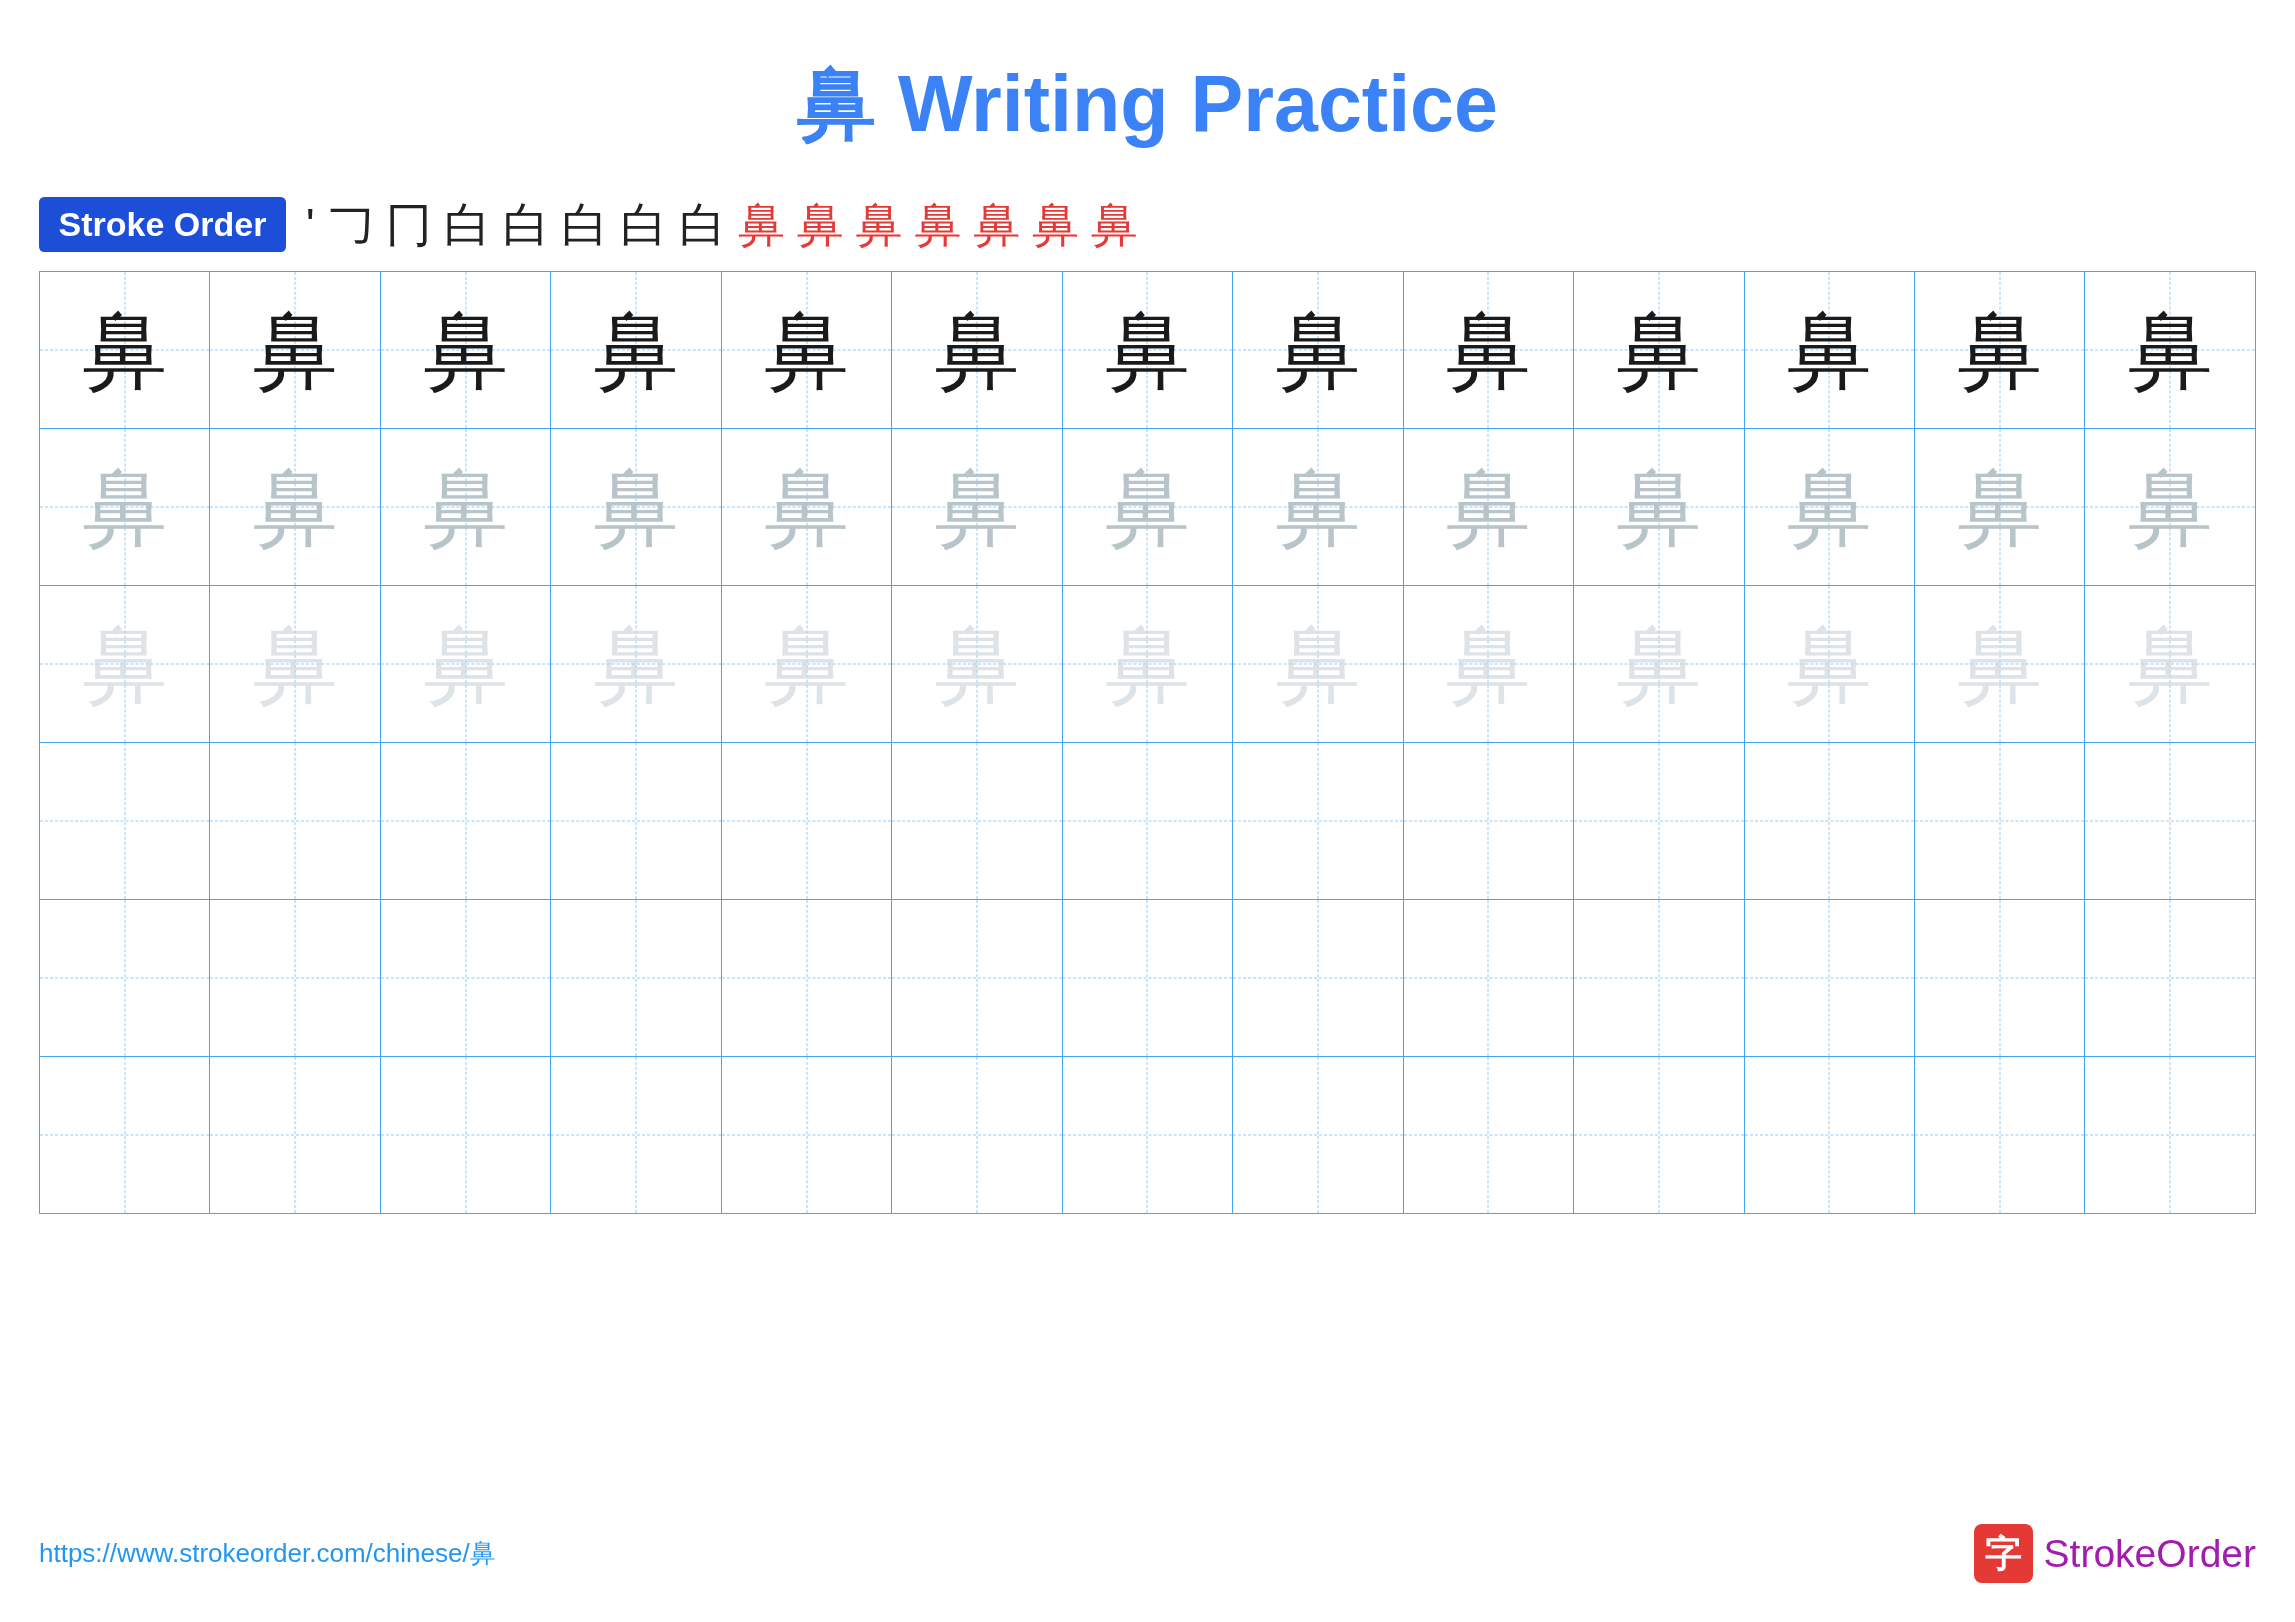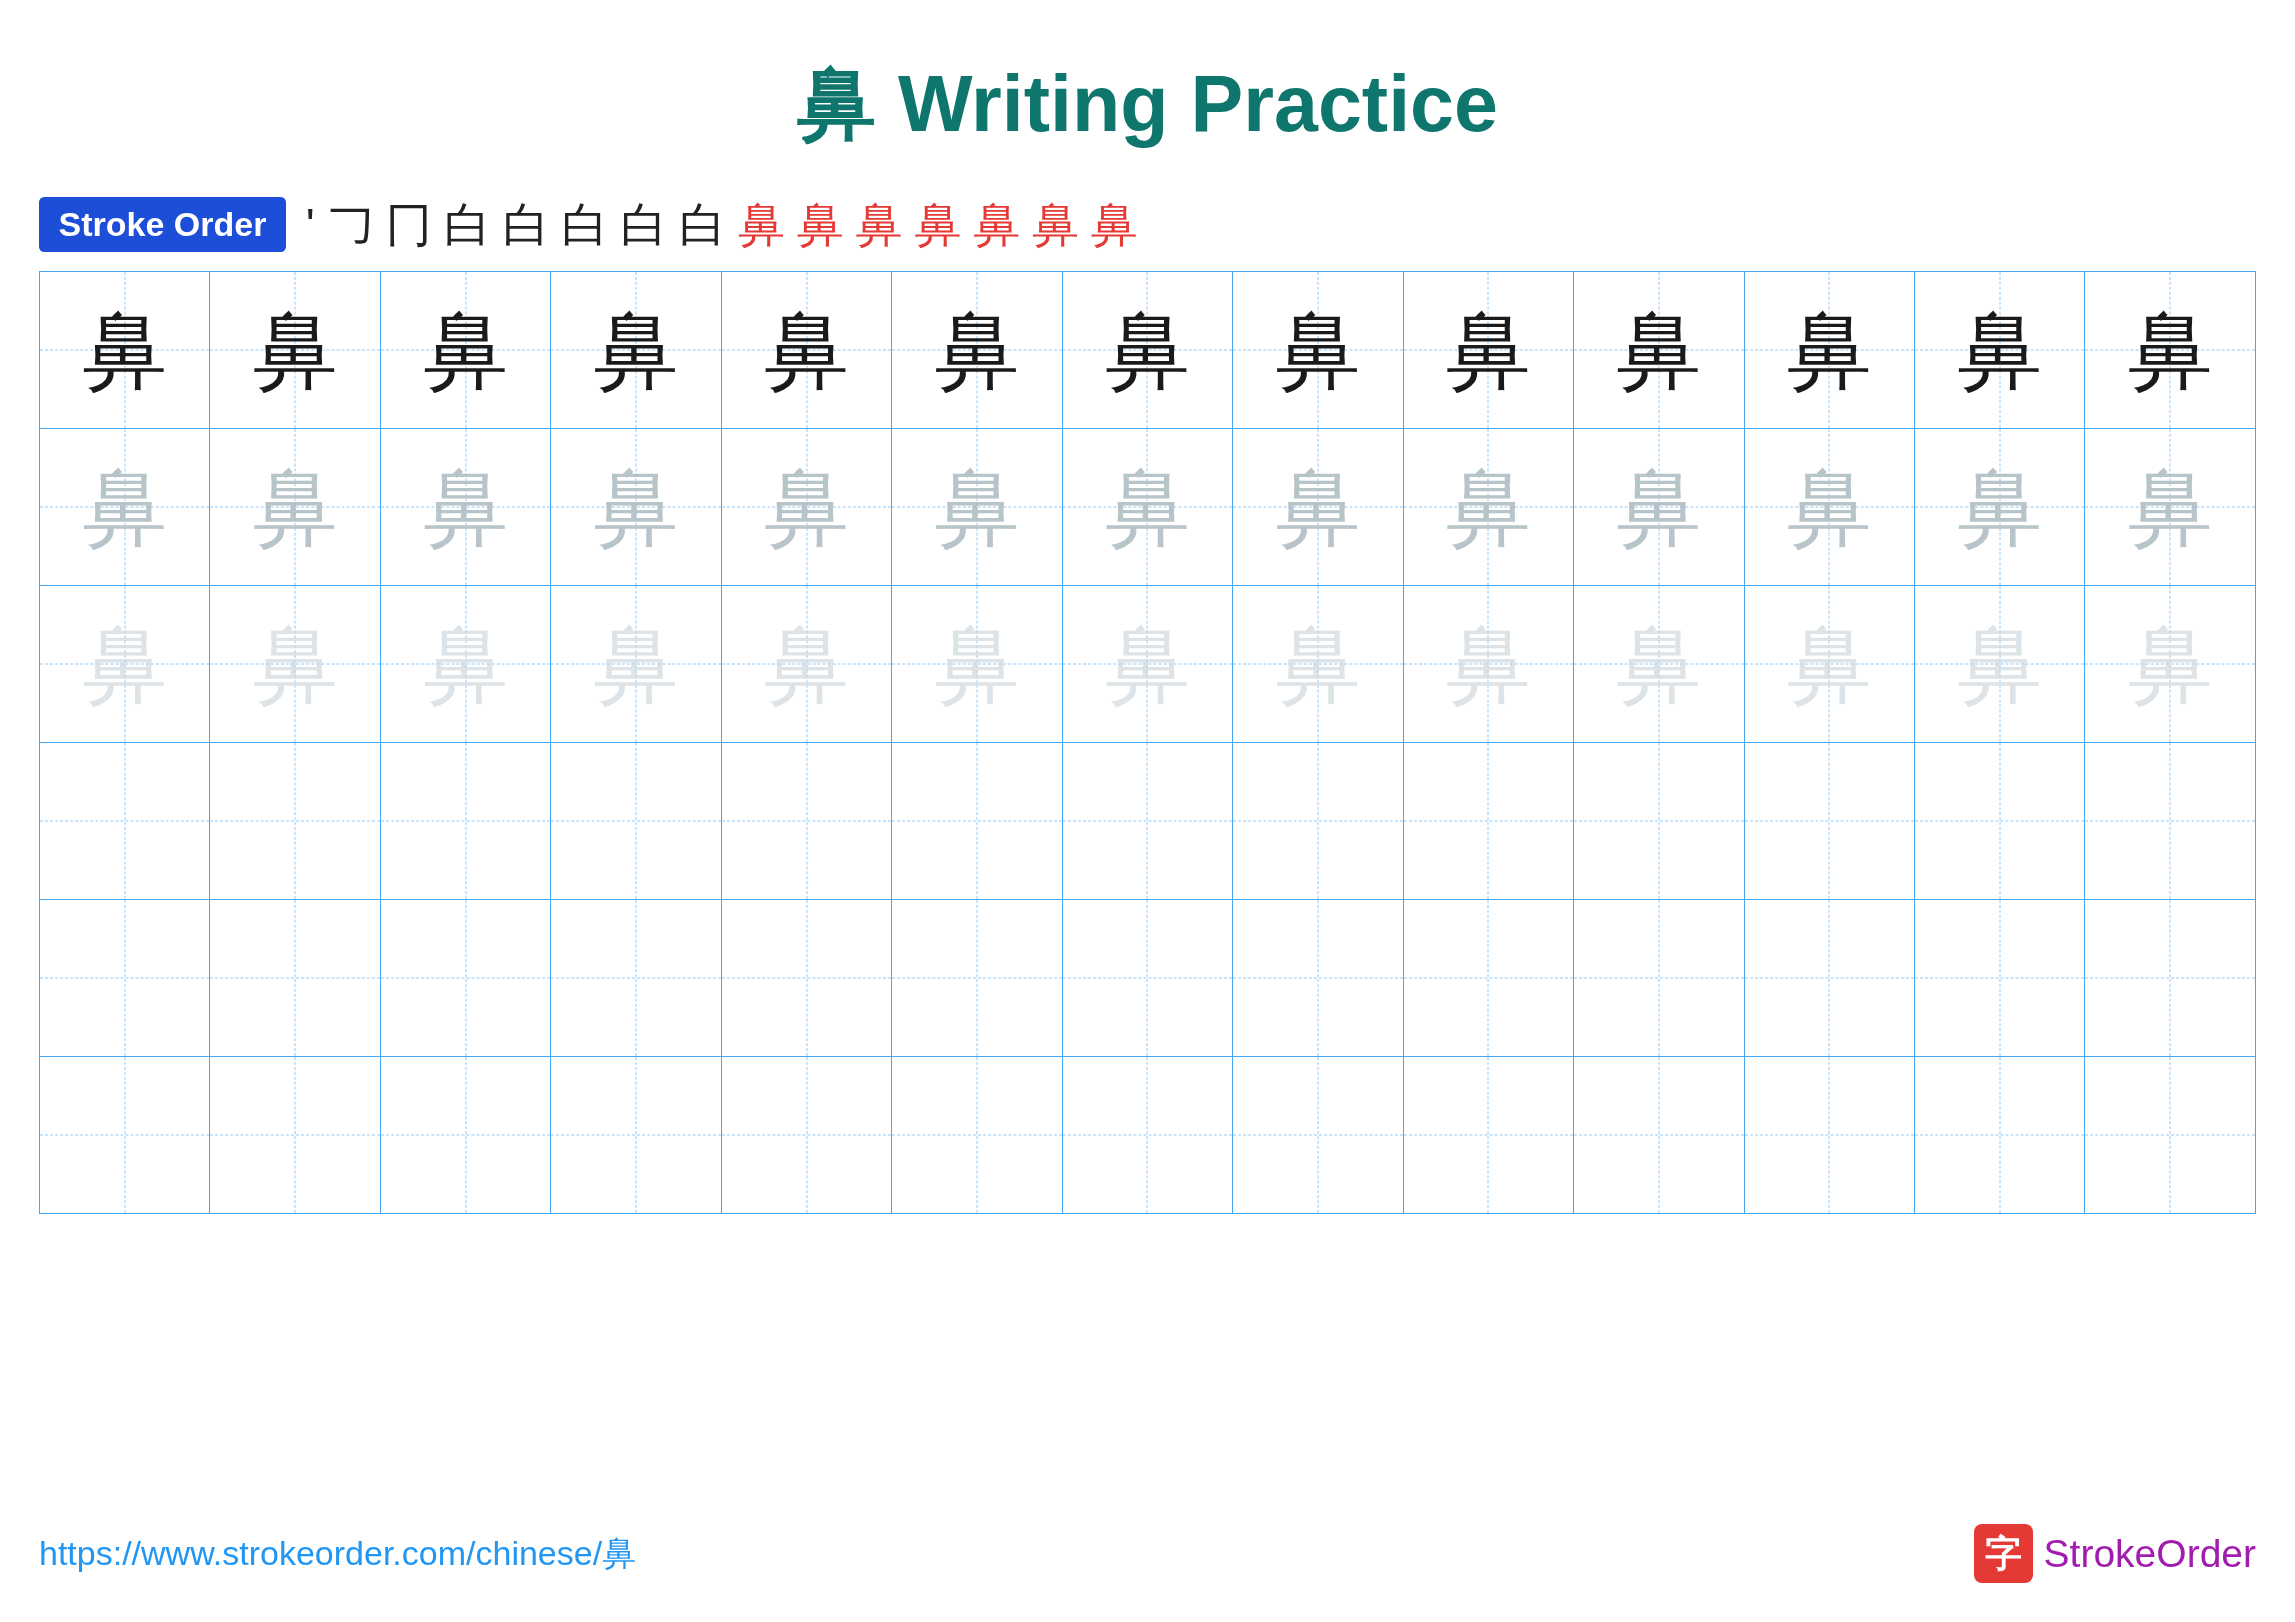--- a/index.html
+++ b/index.html
@@ -14,21 +14,21 @@
 
     
     .title-section {
       text-align: center;
       padding-top: 52px;
       padding-bottom: 26px;
     }
     .title-text {
       font-size: 79px;
       font-weight: bold;
-      color: #0f766e;
+      color: #3b82f6;
     }
 
     
     .stroke-order-section {
       display: flex;
       align-items: center;
       padding: 13px 39px 19.6px 39px;
       gap: 19.6px;
     }
     .stroke-order-badge {
@@ -117,21 +117,21 @@
       position: absolute;
       bottom: 39px;
       left: 39px;
       right: 39px;
       display: flex;
       justify-content: space-between;
       align-items: center;
     }
     .footer-link {
       color: #2196F3;
-      font-size: 34px;
+      font-size: 26px;
       text-decoration: none;
     }
     .footer-logo {
       display: flex;
       align-items: center;
       gap: 10.5px;
     }
     .footer-logo-icon {
       background: #e53935;
       color: #fff;

